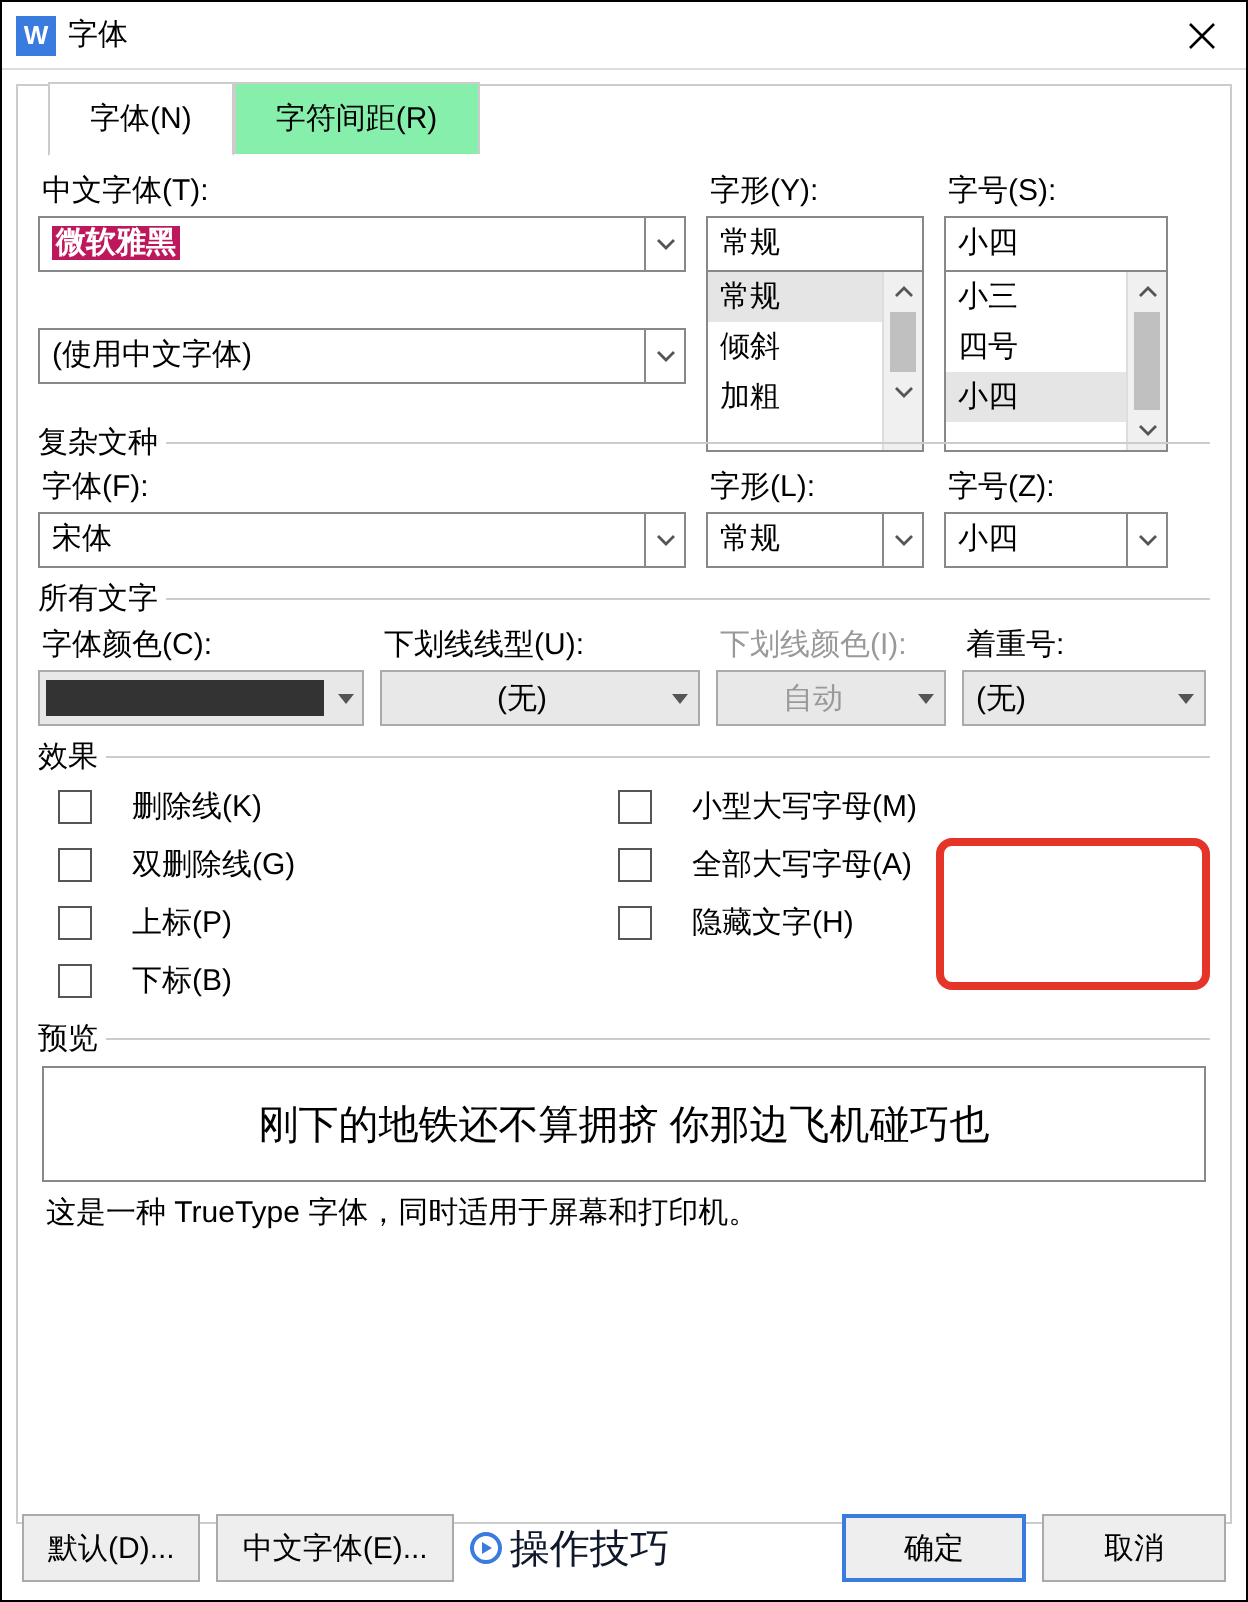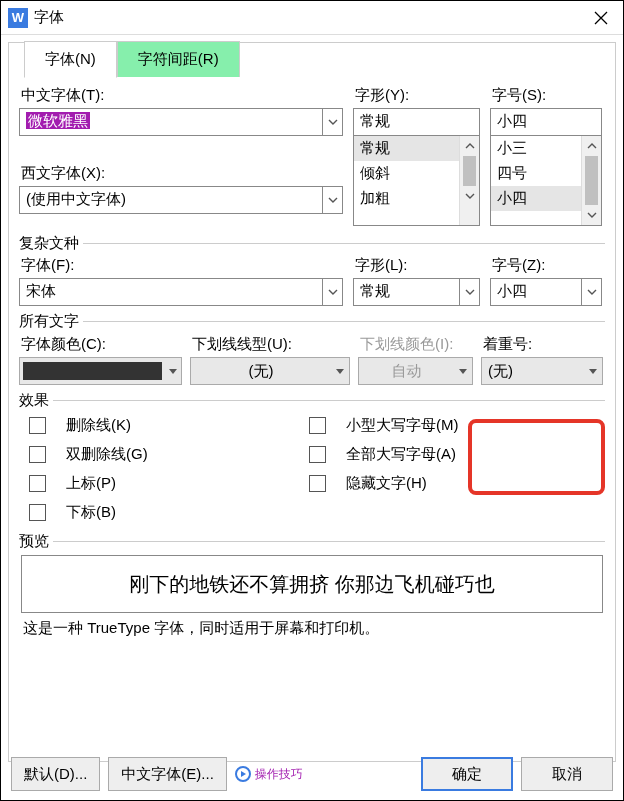--- a/index.html
+++ b/index.html
@@ -11,27 +11,27 @@
 .close-btn { width: 44px; height: 34px; display: flex; align-items: center; justify-content: center; cursor: pointer; }
 .close-btn svg { width: 14px; height: 14px; }
 .inner { border: 1px solid #ccc; margin: 7px; padding: 0 10px 10px 10px; position: relative; height: 720px; }
 .tabs { display: flex; margin: -1px 0 8px -11px; position: relative; top: -1px; }
 .tab { padding: 8px 20px; font-size: 15px; border: 1px solid #ccc; border-bottom: none; background: #86efac; cursor: pointer; }
 .tab.active { background: #fff; border-bottom: 1px solid #fff; margin-bottom: -1px; margin-left: 16px; }
 .row { display: flex; gap: 10px; margin-bottom: 4px; }
 .col { display: flex; flex-direction: column; }
 .lbl { font-size: 15px; margin-bottom: 3px; padding-left: 2px; }
 .c1 { width: 324px; }
-.c2 { width: 127px; }
+.c2 { width: 109px; }
 .c3 { width: 112px; }
 .combo { display: flex; border: 1px solid #888; height: 28px; background: #fff; }
 .combo .val { flex: 1; padding: 3px 6px; font-size: 15px; overflow: hidden; white-space: nowrap; }
 .combo .arrow { width: 20px; display: flex; align-items: center; justify-content: center; border-left: 1px solid #888; }
 .combo .arrow svg { width: 10px; height: 6px; }
-.selected-text { background: #a21caf; color: #fff; padding: 0 2px; }
+.selected-text { background: #be185d; color: #fff; padding: 0 2px; font-weight: bold; }
 .listbox { border: 1px solid #888; border-top: none; height: 90px; display: flex; background: #fff; overflow: hidden; }
 .listbox .items { flex: 1; }
 .listbox .item { padding: 3px 6px; font-size: 15px; }
 .listbox .item.sel { background: #e5e5e5; }
 .scrollbar { width: 20px; background: #f0f0f0; display: flex; flex-direction: column; border-left: 1px solid #ddd; }
 .scrollbar .sbtn { height: 20px; display: flex; align-items: center; justify-content: center; }
 .scrollbar .sbtn svg { width: 10px; height: 6px; }
 .scrollbar .thumb { flex: 1; background: #c0c0c0; margin: 0 3px; }
 .c2 .scrollbar .thumb { flex: 0 0 30px; }
 .fieldset-lbl { font-size: 15px; display: flex; align-items: center; margin: 6px 0 3px 0; }
@@ -49,21 +49,21 @@
 .checks { display: flex; margin-top: 6px; }
 .check-col { display: flex; flex-direction: column; gap: 10px; }
 .check-col.left { width: 290px; padding-left: 10px; }
 .check { display: flex; align-items: center; gap: 20px; font-size: 15px; }
 .checkbox { width: 17px; height: 17px; border: 1px solid #555; background: #fff; }
 .preview-box { border: 1px solid #888; height: 58px; display: flex; align-items: center; justify-content: center; margin: 4px 2px; font-size: 20px; }
 .note { font-size: 15px; margin: 6px 0 0 4px; }
 .btnrow { display: flex; gap: 8px; padding: 0 10px; position: absolute; bottom: 9px; left: 0; right: 0; align-items: center; }
 .btn { height: 34px; border: 1px solid #aaa; background: #eee; font-size: 15px; padding: 0 12px; cursor: pointer; display: flex; align-items: center; justify-content: center; }
 .btn.primary { border: 2px solid #3a7be0; }
-.link { color: #a21caf; font-size: 12px; display: flex; align-items: center; gap: 4px; cursor: pointer; }
+.link { color: #0f172a; font-size: 20px; display: flex; align-items: center; gap: 4px; cursor: pointer; }
 .circ { width: 16px; height: 16px; border: 2px solid #3a7be0; border-radius: 50%; display: flex; align-items: center; justify-content: center; }
 .circ .tri2 { width: 0; height: 0; border-top: 3px solid transparent; border-bottom: 3px solid transparent; border-left: 5px solid #3a7be0; margin-left: 1px; }
 .flex1 { flex: 1; }
 .w92 { width: 92px; }
 </style>
 </head>
 <body>
 
 <div class="window">
   <div class="titlebar">
@@ -143,21 +143,20 @@
                   <path d="M1 1 L5 5 L9 1" stroke="#555" fill="none" stroke-width="1.4"></path>
                 </svg>
               </div>
           </div>
         </div>
       </div>
     </div>
 
     <div class="row" style="margin-top:-66px;">
       <div class="col c1">
-        <div class="lbl">西文字体(X):</div>
         <div class="combo">
           <div class="val">(使用中文字体)</div>
           <div class="arrow">
               <svg viewBox="0 0 10 6">
                 <path d="M1 1 L5 5 L9 1" stroke="#555" fill="none" stroke-width="1.4"></path>
               </svg>
             </div>
         </div>
       </div>
     </div>

